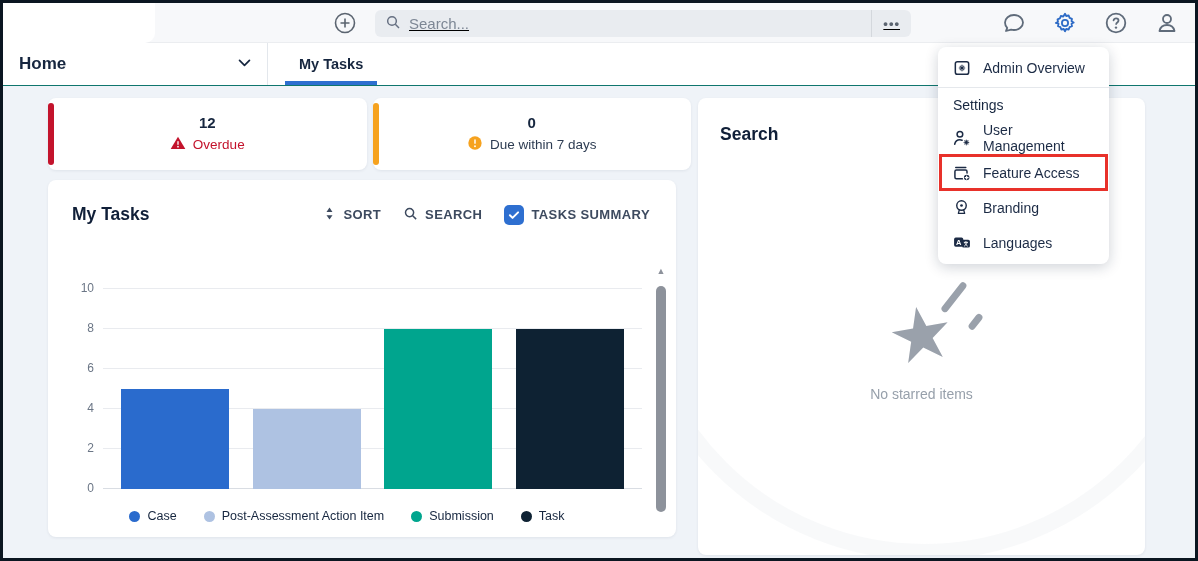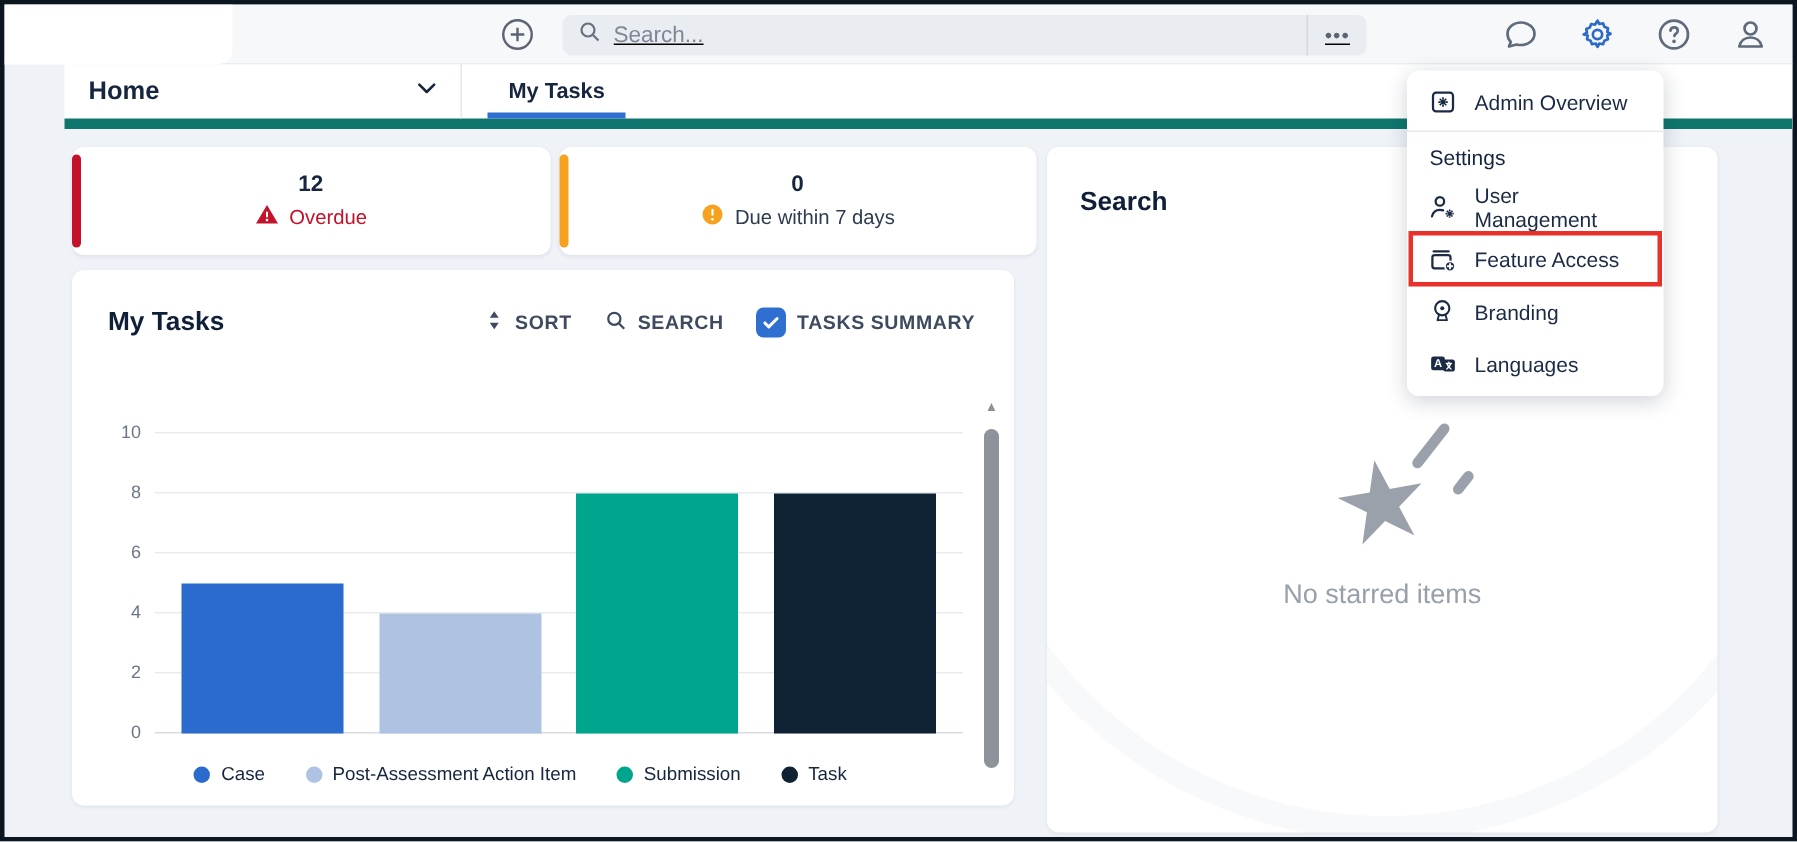--- a/index.html
+++ b/index.html
@@ -21,21 +21,21 @@
                      padding:0 8px; }
   .searchbar input::placeholder { color:#7d8795; }
   .search-more { height:100%; display:flex; align-items:center; padding:0 11px;
                  border-left:1px solid #d4d8dd; color:#5b6470; font-weight:bold;
                  font-size:13px; letter-spacing:1px; cursor:pointer; }
   .top-icons { position:absolute; right:16px; top:8px; display:flex; gap:27px; align-items:center; }
   .top-icons .tico { width:24px; height:24px; cursor:pointer; }
 
   
   .navrow { position:absolute; top:40px; left:0; right:0; height:43px; background:#fff;
-            border-bottom:7px solid #0f766e; display:flex; align-items:center;margin-left:40px; }
+            border-bottom:1px solid #0f766e; display:flex; align-items:center; }
   .home-select { width:264px; height:100%; display:flex; align-items:center;
                  justify-content:space-between; padding:0 14px 0 16px; cursor:pointer; }
   .home-label { font-size:17px; font-weight:700; color:#16263f; }
   .nav-divider { width:1px; height:100%; background:#e3e7ec; }
   .tab { position:relative; height:100%; margin-left:17px; padding:0 14px; display:flex;
          align-items:center; font-size:14.5px; font-weight:700; color:#16263f; cursor:pointer; }
   .tab .underline { position:absolute; bottom:0; left:0; right:0; height:4px; background:#2e6fd0; }
 
   
   .cards-row { position:absolute; left:45px; top:95px; width:643px; height:72px;
@@ -87,21 +87,21 @@
                    border:16px solid rgba(149,163,184,.07); border-radius:50%;
                    left:-70px; top:-130px; }
   .sp-title { font-size:17.5px; font-weight:800; color:#101f38; padding:26px 0 0 22px; }
   .sp-empty { position:absolute; top:200px; left:0; right:0; text-align:center; }
   .star-wrap { position:relative; display:inline-block; transform:rotate(-10deg); }
   .star-glyph { font-size:74px; color:#9aa1ab; line-height:1; }
   .star-line { position:absolute; height:7px; border-radius:4px; background:#9aa1ab;
                transform:rotate(-42deg); }
   .star-line.l1 { width:36px; right:-24px; top:2px; }
   .star-line.l2 { width:18px; right:-32px; top:30px; }
-  .sp-empty-text { margin-top:14px; font-size:18px; color:#97a0ab; }
+  .sp-empty-text { margin-top:14px; font-size:14px; color:#97a0ab; }
 
   
   .menu { position:absolute; left:935px; top:44px; width:171px; background:#fff;
           border-radius:8px; box-shadow:0 3px 14px rgba(16,30,54,.2); padding:3px 0 4px 0; }
   .menu-item { position:relative; height:35px; display:flex; align-items:center; gap:11px;
                padding:0 14px; font-size:14px; font-weight:500; color:#1c2b45; cursor:pointer; }
   .menu-item.highlight::after { content:''; position:absolute; left:1px; right:1px;
                top:-1px; bottom:-1px; border:3px solid #e8312a; pointer-events:none; }
   .menu-divider { height:1px; background:#e5e8ec; margin:2px 0; }
   .menu-header { height:30px; display:flex; align-items:center; padding:0 15px;

